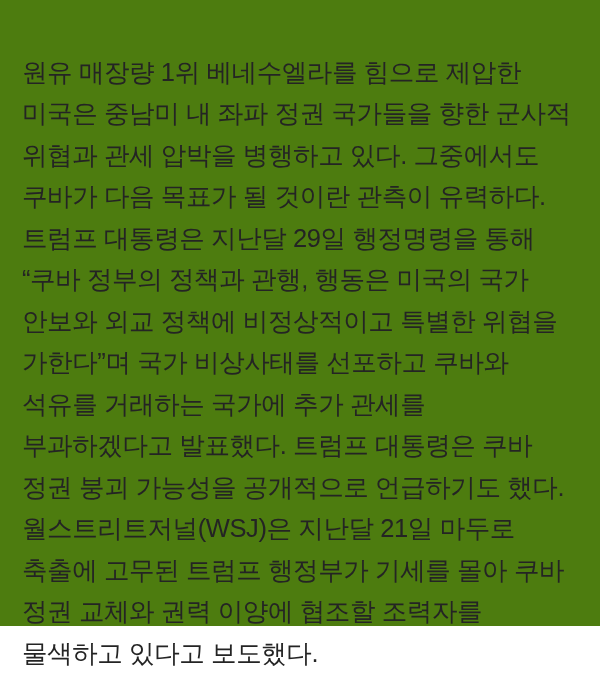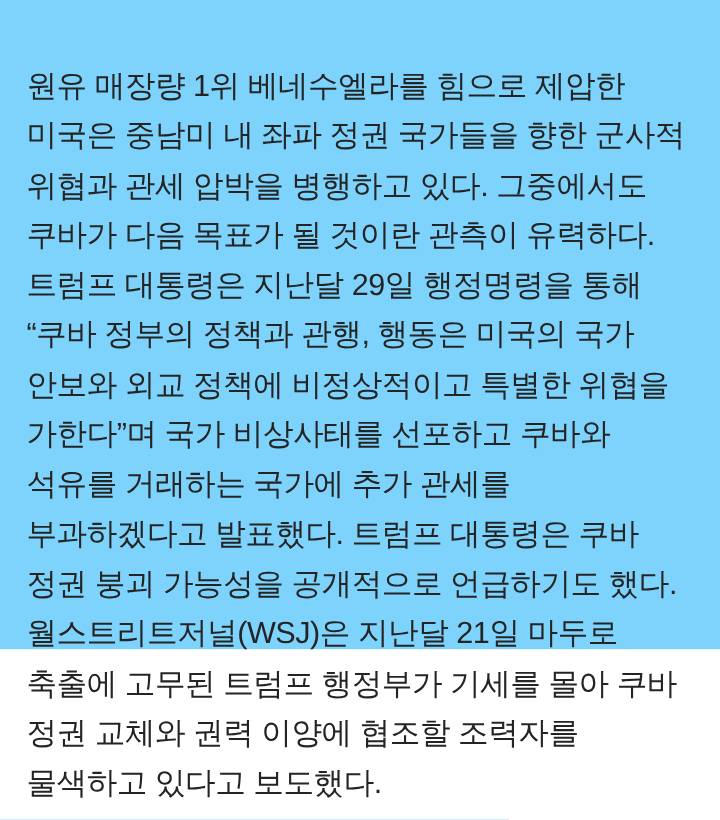--- a/index.html
+++ b/index.html
@@ -10,22 +10,22 @@
   body {
     width: 600px;
     height: 683px;
     background: #ffffff;
     font-family: "Liberation Sans", "DejaVu Sans", sans-serif;
     overflow: hidden;
   }
   .page {
     box-sizing: border-box;
     width: 600px;
-    height: 541px;
-    background: #7dd3fc;
+    height: 626px;
+    background: #4d7c0f;
     padding: 26px 22px 0 22px;
   }
   .article-body {
     color: #242424;
     font-size: 25.5px;
     line-height: 41.5px;
     letter-spacing: -0.4px;
     word-break: keep-all;
     text-align: left;
     white-space: pre-wrap;

